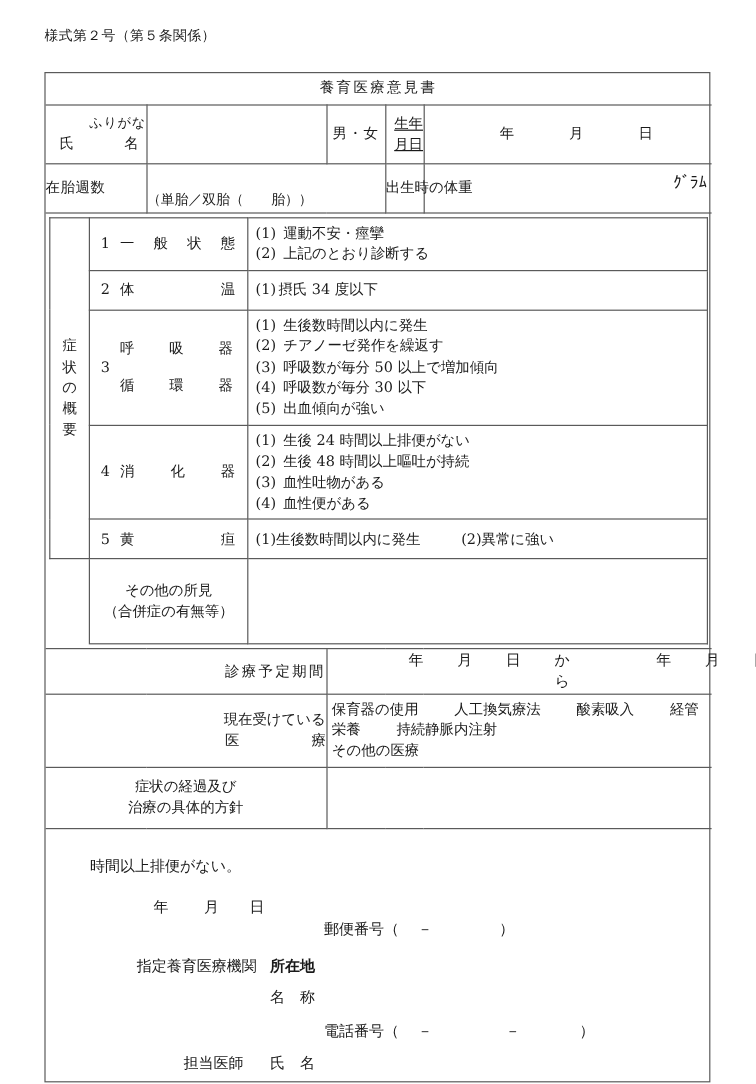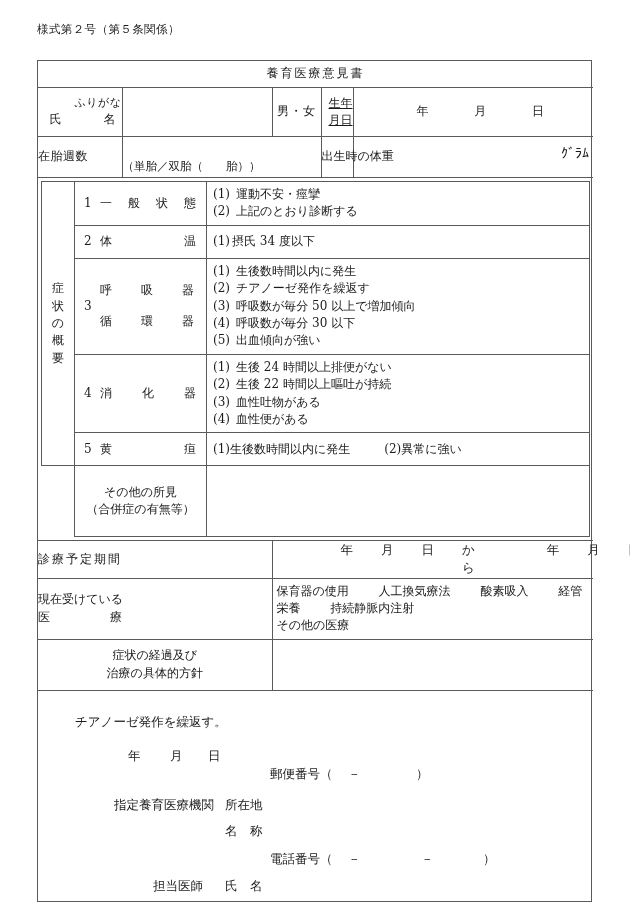--- a/index.html
+++ b/index.html
@@ -189,21 +189,21 @@
 
   .other-label {
     text-align: center;
     font-size: 12.5px;
     line-height: 1.5;
     padding: 0 !important;
   }
 
   
   .lr-label {
-    text-align: left;
+    text-align: right;
     font-size: 12.5px;
   }
   .period-line {
     display: flex;
     font-size: 12.5px;
     padding-left: 68px;
   }
   .period-line .pi { margin-right: 28px; }
   .period-line .pi.kara { margin-right: 72px; }
 
@@ -397,21 +397,21 @@
                   </div>
                 </div>
               </td>
               <td class="desc-cell">
                 <div class="d-line">
                   <span class="d-no">(1)</span>
                   <span>生後 24 時間以上排便がない</span>
                 </div>
                 <div class="d-line">
                   <span class="d-no">(2)</span>
-                  <span>生後 22 時間以上嘔吐が持続</span>
+                  <span>生後 48 時間以上嘔吐が持続</span>
                 </div>
                 <div class="d-line">
                   <span class="d-no">(3)</span>
                   <span>血性吐物がある</span>
                 </div>
                 <div class="d-line">
                   <span class="d-no">(4)</span>
                   <span>血性便がある</span>
                 </div>
               </td>
@@ -484,32 +484,32 @@
         <td colspan="2" class="lr-label-2 nb-l" style="height:50px">
           <div>症状の経過及び</div>
           <div>治療の具体的方針</div>
         </td>
         <td colspan="3" class="nb-r"></td>
       </tr>
 
       <tr>
         <td colspan="5" class="sig-cell nb-l nb-r nb-b">
           <div class="sig-inner">
-            <div class="abs" style="left:37px; top:22px;">チアノーゼ発作を繰返す。</div>
+            <div class="abs" style="left:37px; top:22px;">時間以上排便がない。</div>
 
             <div class="abs" style="left:90px; top:56px;">年</div>
             <div class="abs" style="left:132px; top:56px;">月</div>
             <div class="abs" style="left:170px; top:56px;">日</div>
 
             <div class="abs" style="left:232px; top:74px;">郵便番号（</div>
             <div class="abs" style="left:310px; top:74px;">－</div>
             <div class="abs" style="left:378px; top:74px;">）</div>
 
             <div class="abs" style="left:76px; top:105px;">指定養育医療機関</div>
-            <div class="abs" style="left:187px; top:105px;">所在地</div>
+            <div class="abs" style="left:187px; top:105px;font-weight:bold;">所在地</div>
             <div class="abs" style="left:240px; top:105px; width:280px;"></div>
 
             <div class="abs" style="left:187px; top:131px;">名　称</div>
             <div class="abs" style="left:240px; top:131px; width:280px;"></div>
 
             <div class="abs" style="left:232px; top:159px;">電話番号（</div>
             <div class="abs" style="left:310px; top:159px;">－</div>
             <div class="abs" style="left:383px; top:159px;">－</div>
             <div class="abs" style="left:445px; top:159px;">）</div>
 

